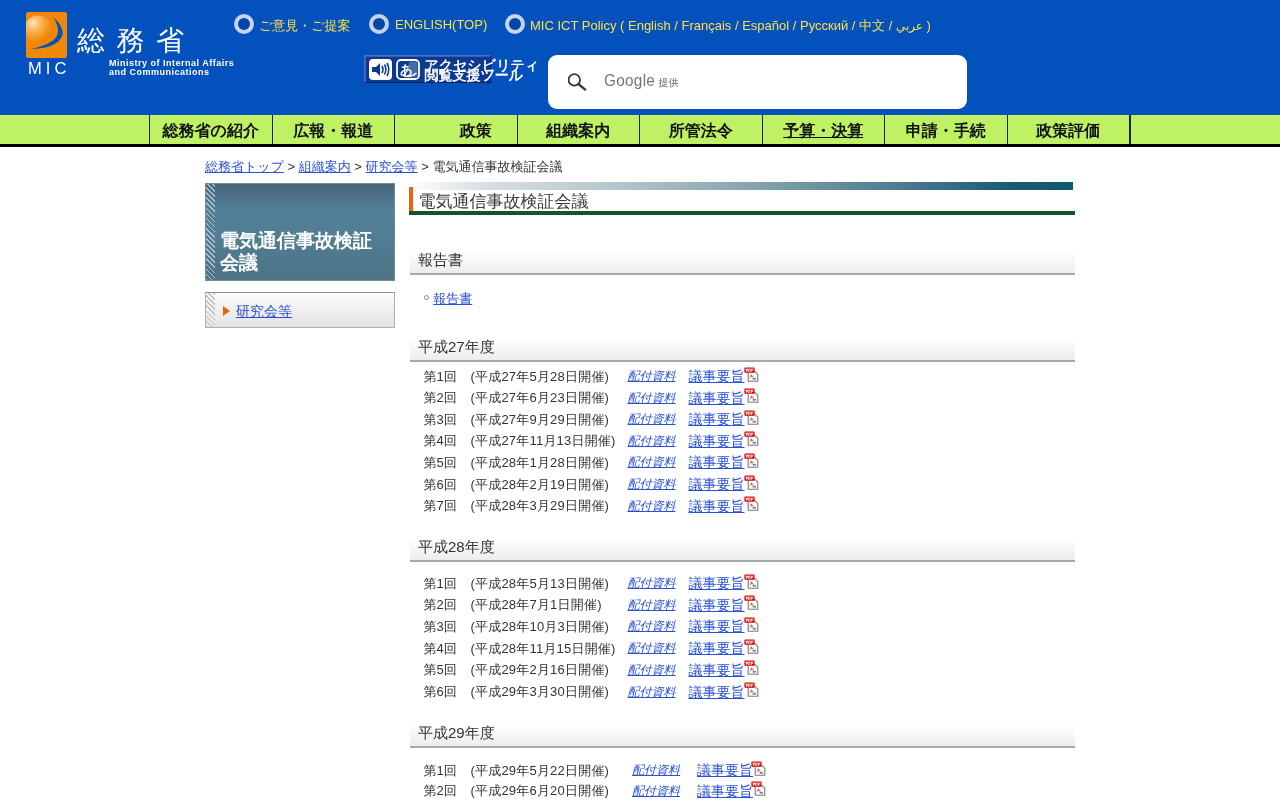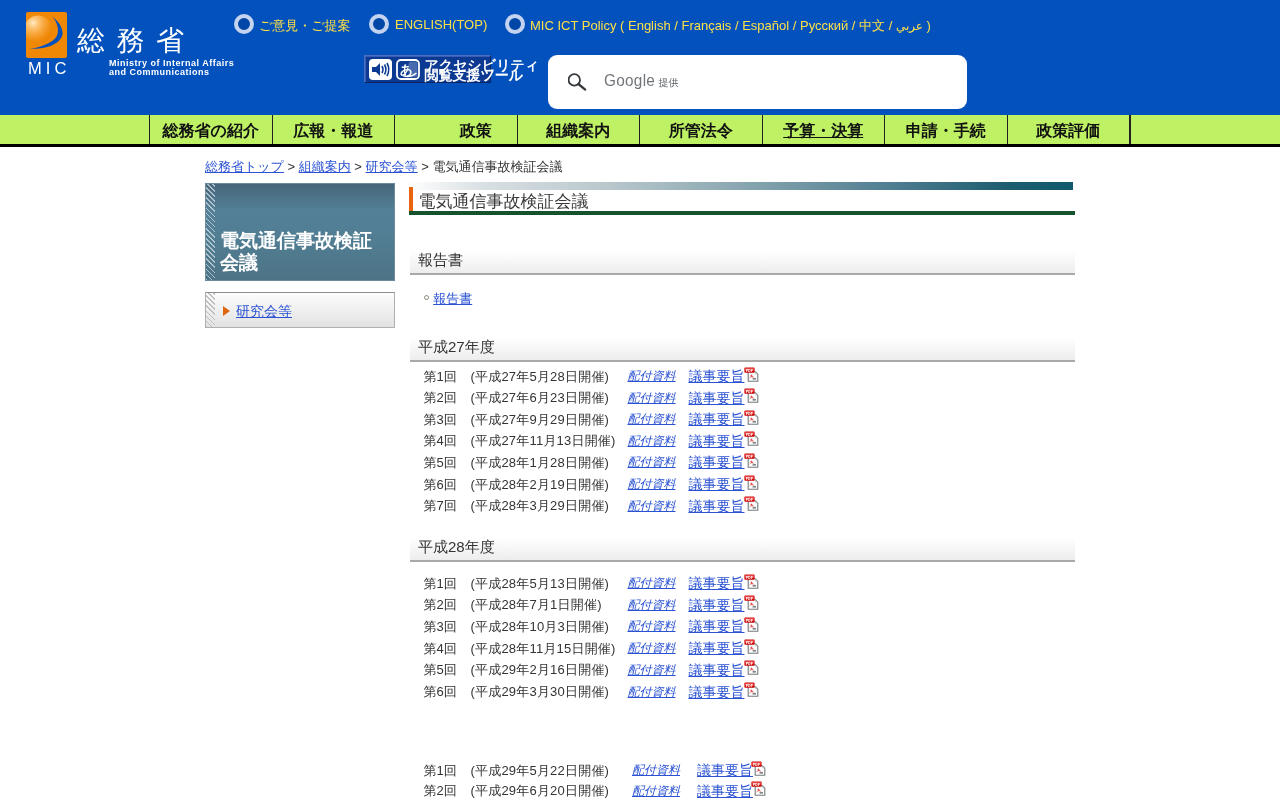--- a/index.html
+++ b/index.html
@@ -272,20 +272,23 @@
         </svg></span></div>
 <div class="row " style="top:683.0px;"><span>第6回</span><span class="d">(平成29年3月30日開催)</span><span class="l1"><a href="#">配付資料</a></span><span class="l2"><a href="#">議事要旨</a></span><span class="pdf"><svg width="15" height="15" viewBox="0 0 15 15">
           <path d="M4.2,4.8 h7.2 l2.4,2.4 v7 h-9.6 z" fill="#fdfdfd" stroke="#767b7e" stroke-width="1.1"></path>
           <path d="M11.4,4.8 l2.4,2.4 h-2.4 z" fill="#b9bdbf"></path>
           <rect x="0.4" y="0.6" width="10.2" height="5.2" rx="0.8" fill="#cf0a0a"></rect>
           <rect x="0.9" y="1.1" width="9.2" height="2.4" rx="0.6" fill="#e84040"></rect>
           <text x="1.7" y="4.7" font-size="3.6" font-weight="bold" fill="#fff" font-family="'Liberation Sans',sans-serif">PDF</text>
           <path d="M6.5,8.2 q1,-1.6 1.6,0 q0.5,1.4 2.6,2.2 q-2,0.2 -3.2,-0.4 q-1.6,0.8 -2.3,1.8 q0.4,-1.5 1.6,-2.4 q-0.4,-0.7 -0.3,-1.2" fill="#e05252"></path>
           <path d="M8.6,11.2 h3.4 v1.3 h-3.4 z" fill="#5d686d"></path>
         </svg></span></div>
+<div class="sect" style="top:718.5px;">
+      <span>平成29年度</span>
+    </div>
 <div class="row row29" style="top:761.5px;"><span>第1回</span><span class="d">(平成29年5月22日開催)</span><span class="l1"><a href="#">配付資料</a></span><span class="l2"><a href="#">議事要旨</a></span><span class="pdf"><svg width="15" height="15" viewBox="0 0 15 15">
           <path d="M4.2,4.8 h7.2 l2.4,2.4 v7 h-9.6 z" fill="#fdfdfd" stroke="#767b7e" stroke-width="1.1"></path>
           <path d="M11.4,4.8 l2.4,2.4 h-2.4 z" fill="#b9bdbf"></path>
           <rect x="0.4" y="0.6" width="10.2" height="5.2" rx="0.8" fill="#cf0a0a"></rect>
           <rect x="0.9" y="1.1" width="9.2" height="2.4" rx="0.6" fill="#e84040"></rect>
           <text x="1.7" y="4.7" font-size="3.6" font-weight="bold" fill="#fff" font-family="'Liberation Sans',sans-serif">PDF</text>
           <path d="M6.5,8.2 q1,-1.6 1.6,0 q0.5,1.4 2.6,2.2 q-2,0.2 -3.2,-0.4 q-1.6,0.8 -2.3,1.8 q0.4,-1.5 1.6,-2.4 q-0.4,-0.7 -0.3,-1.2" fill="#e05252"></path>
           <path d="M8.6,11.2 h3.4 v1.3 h-3.4 z" fill="#5d686d"></path>
         </svg></span></div>
 <div class="row row29" style="top:782.0px;"><span>第2回</span><span class="d">(平成29年6月20日開催)</span><span class="l1"><a href="#">配付資料</a></span><span class="l2"><a href="#">議事要旨</a></span><span class="pdf"><svg width="15" height="15" viewBox="0 0 15 15">

